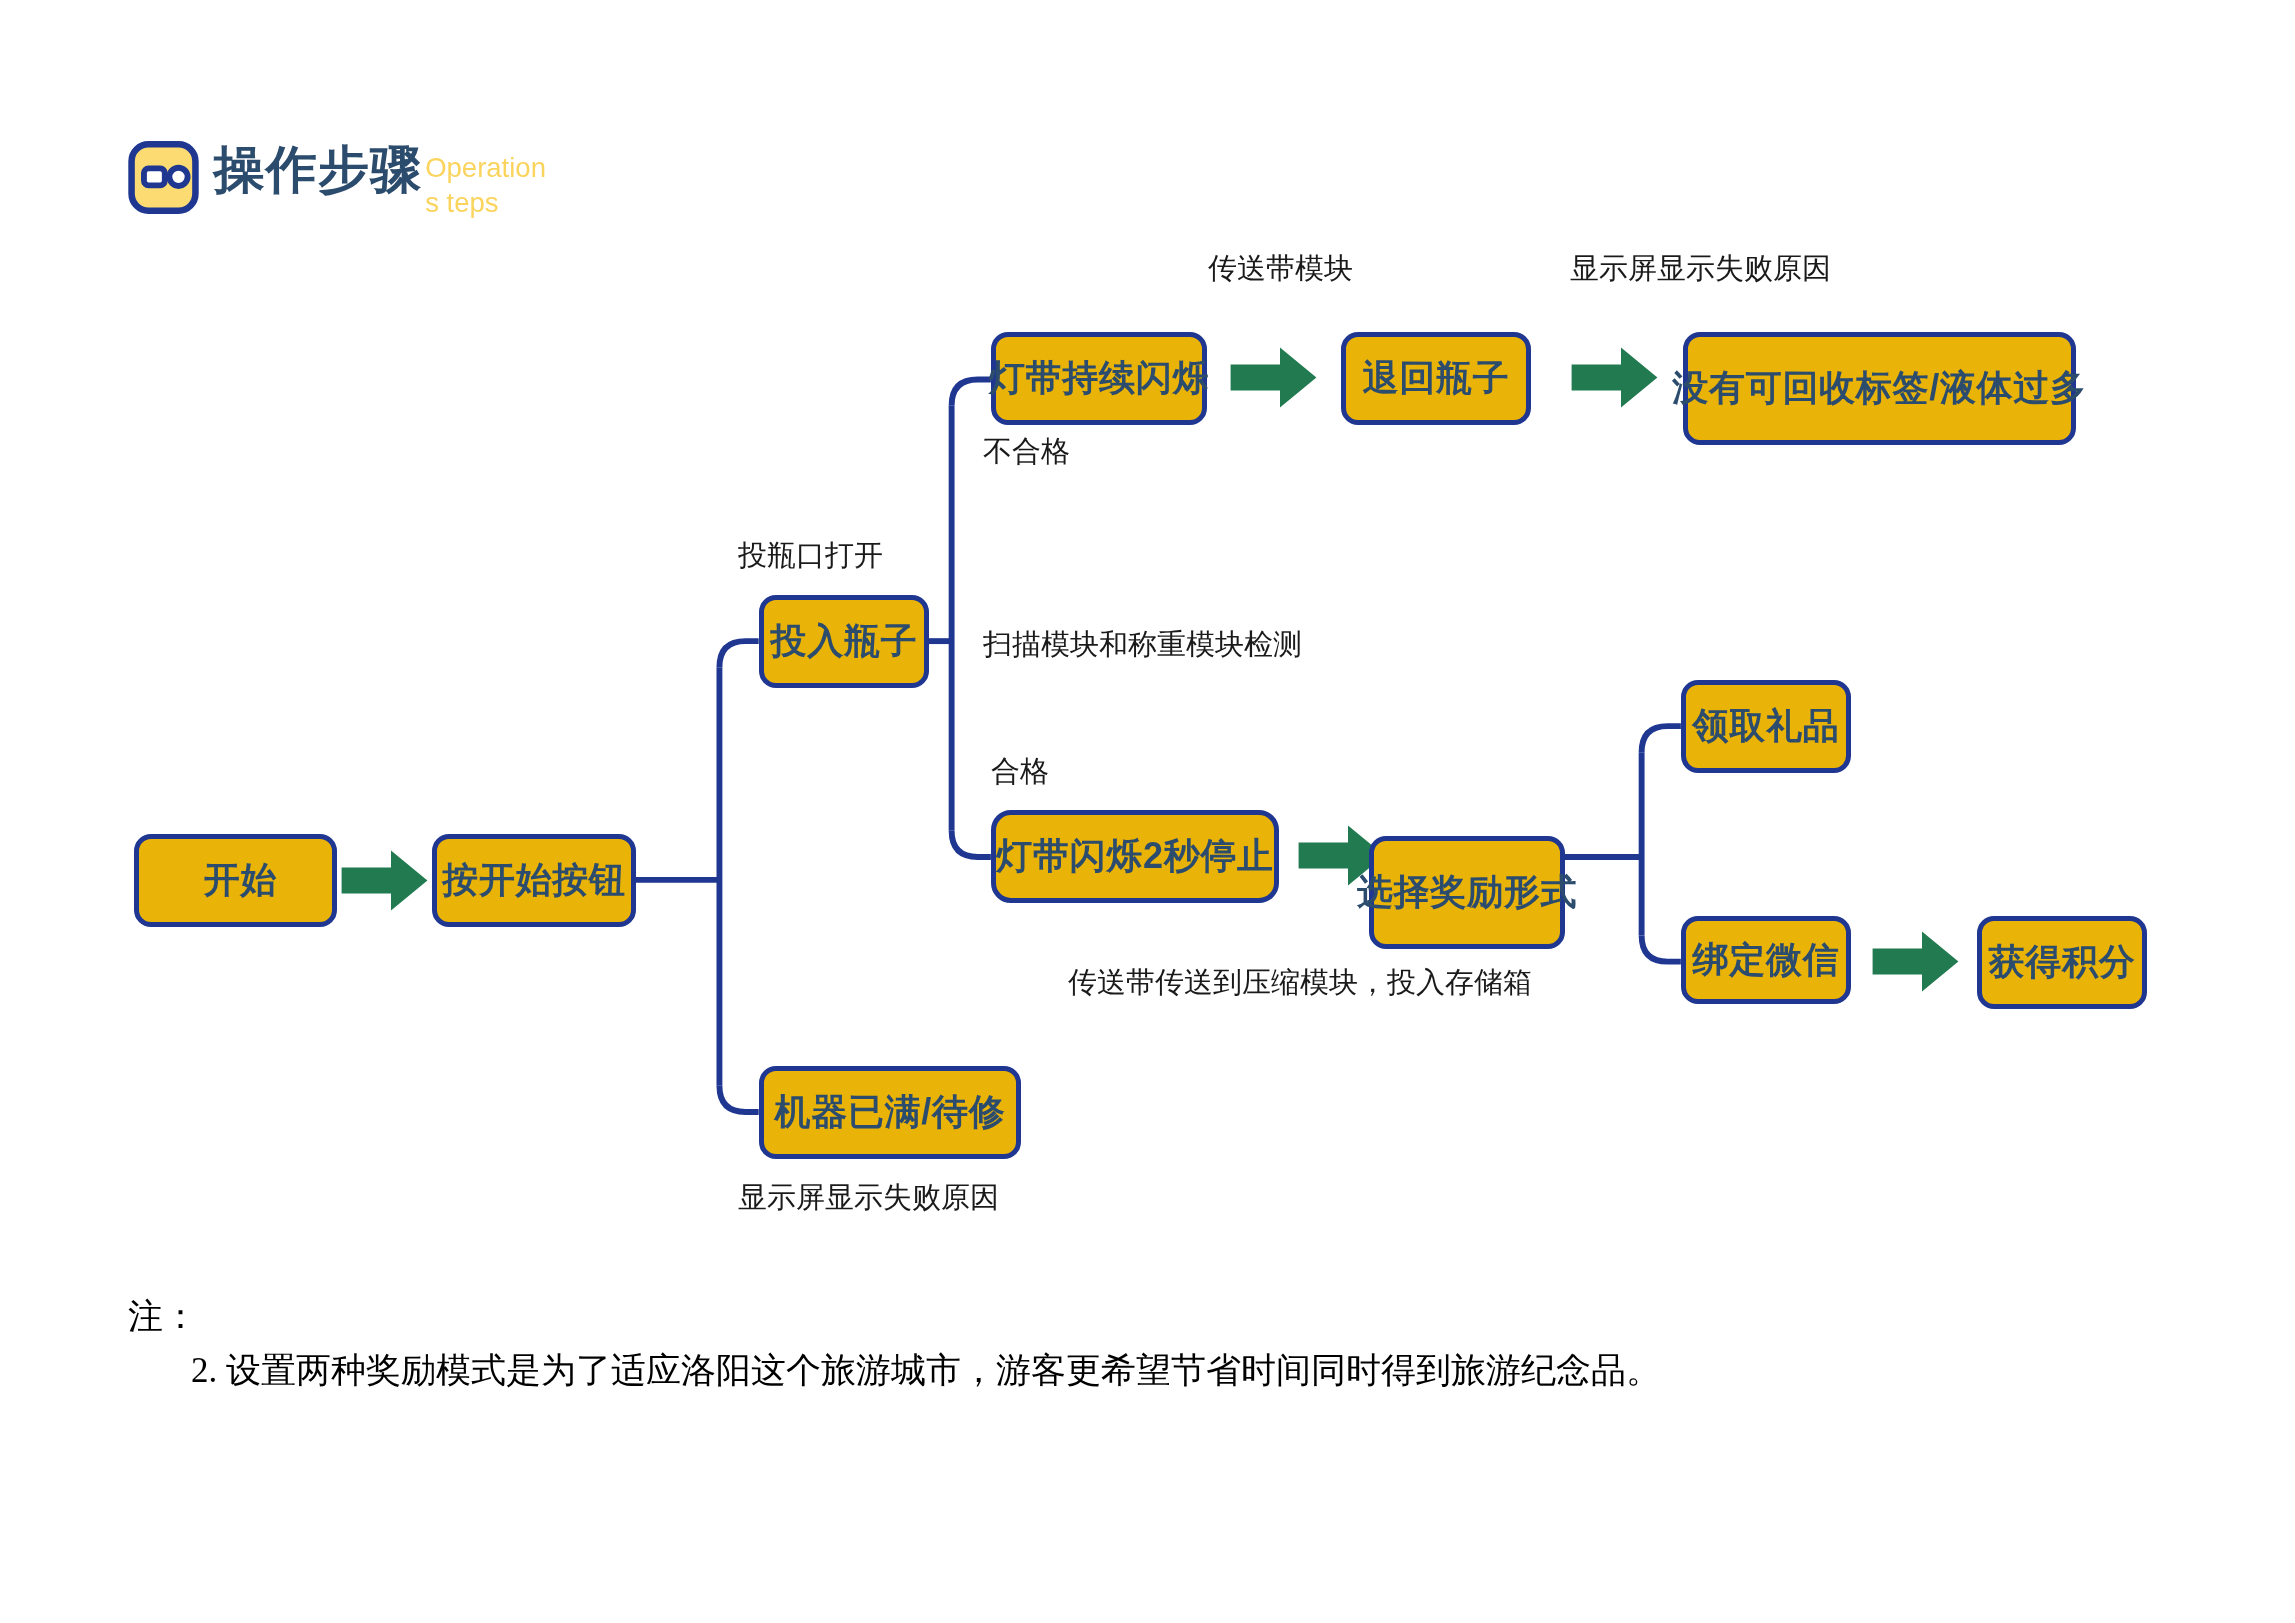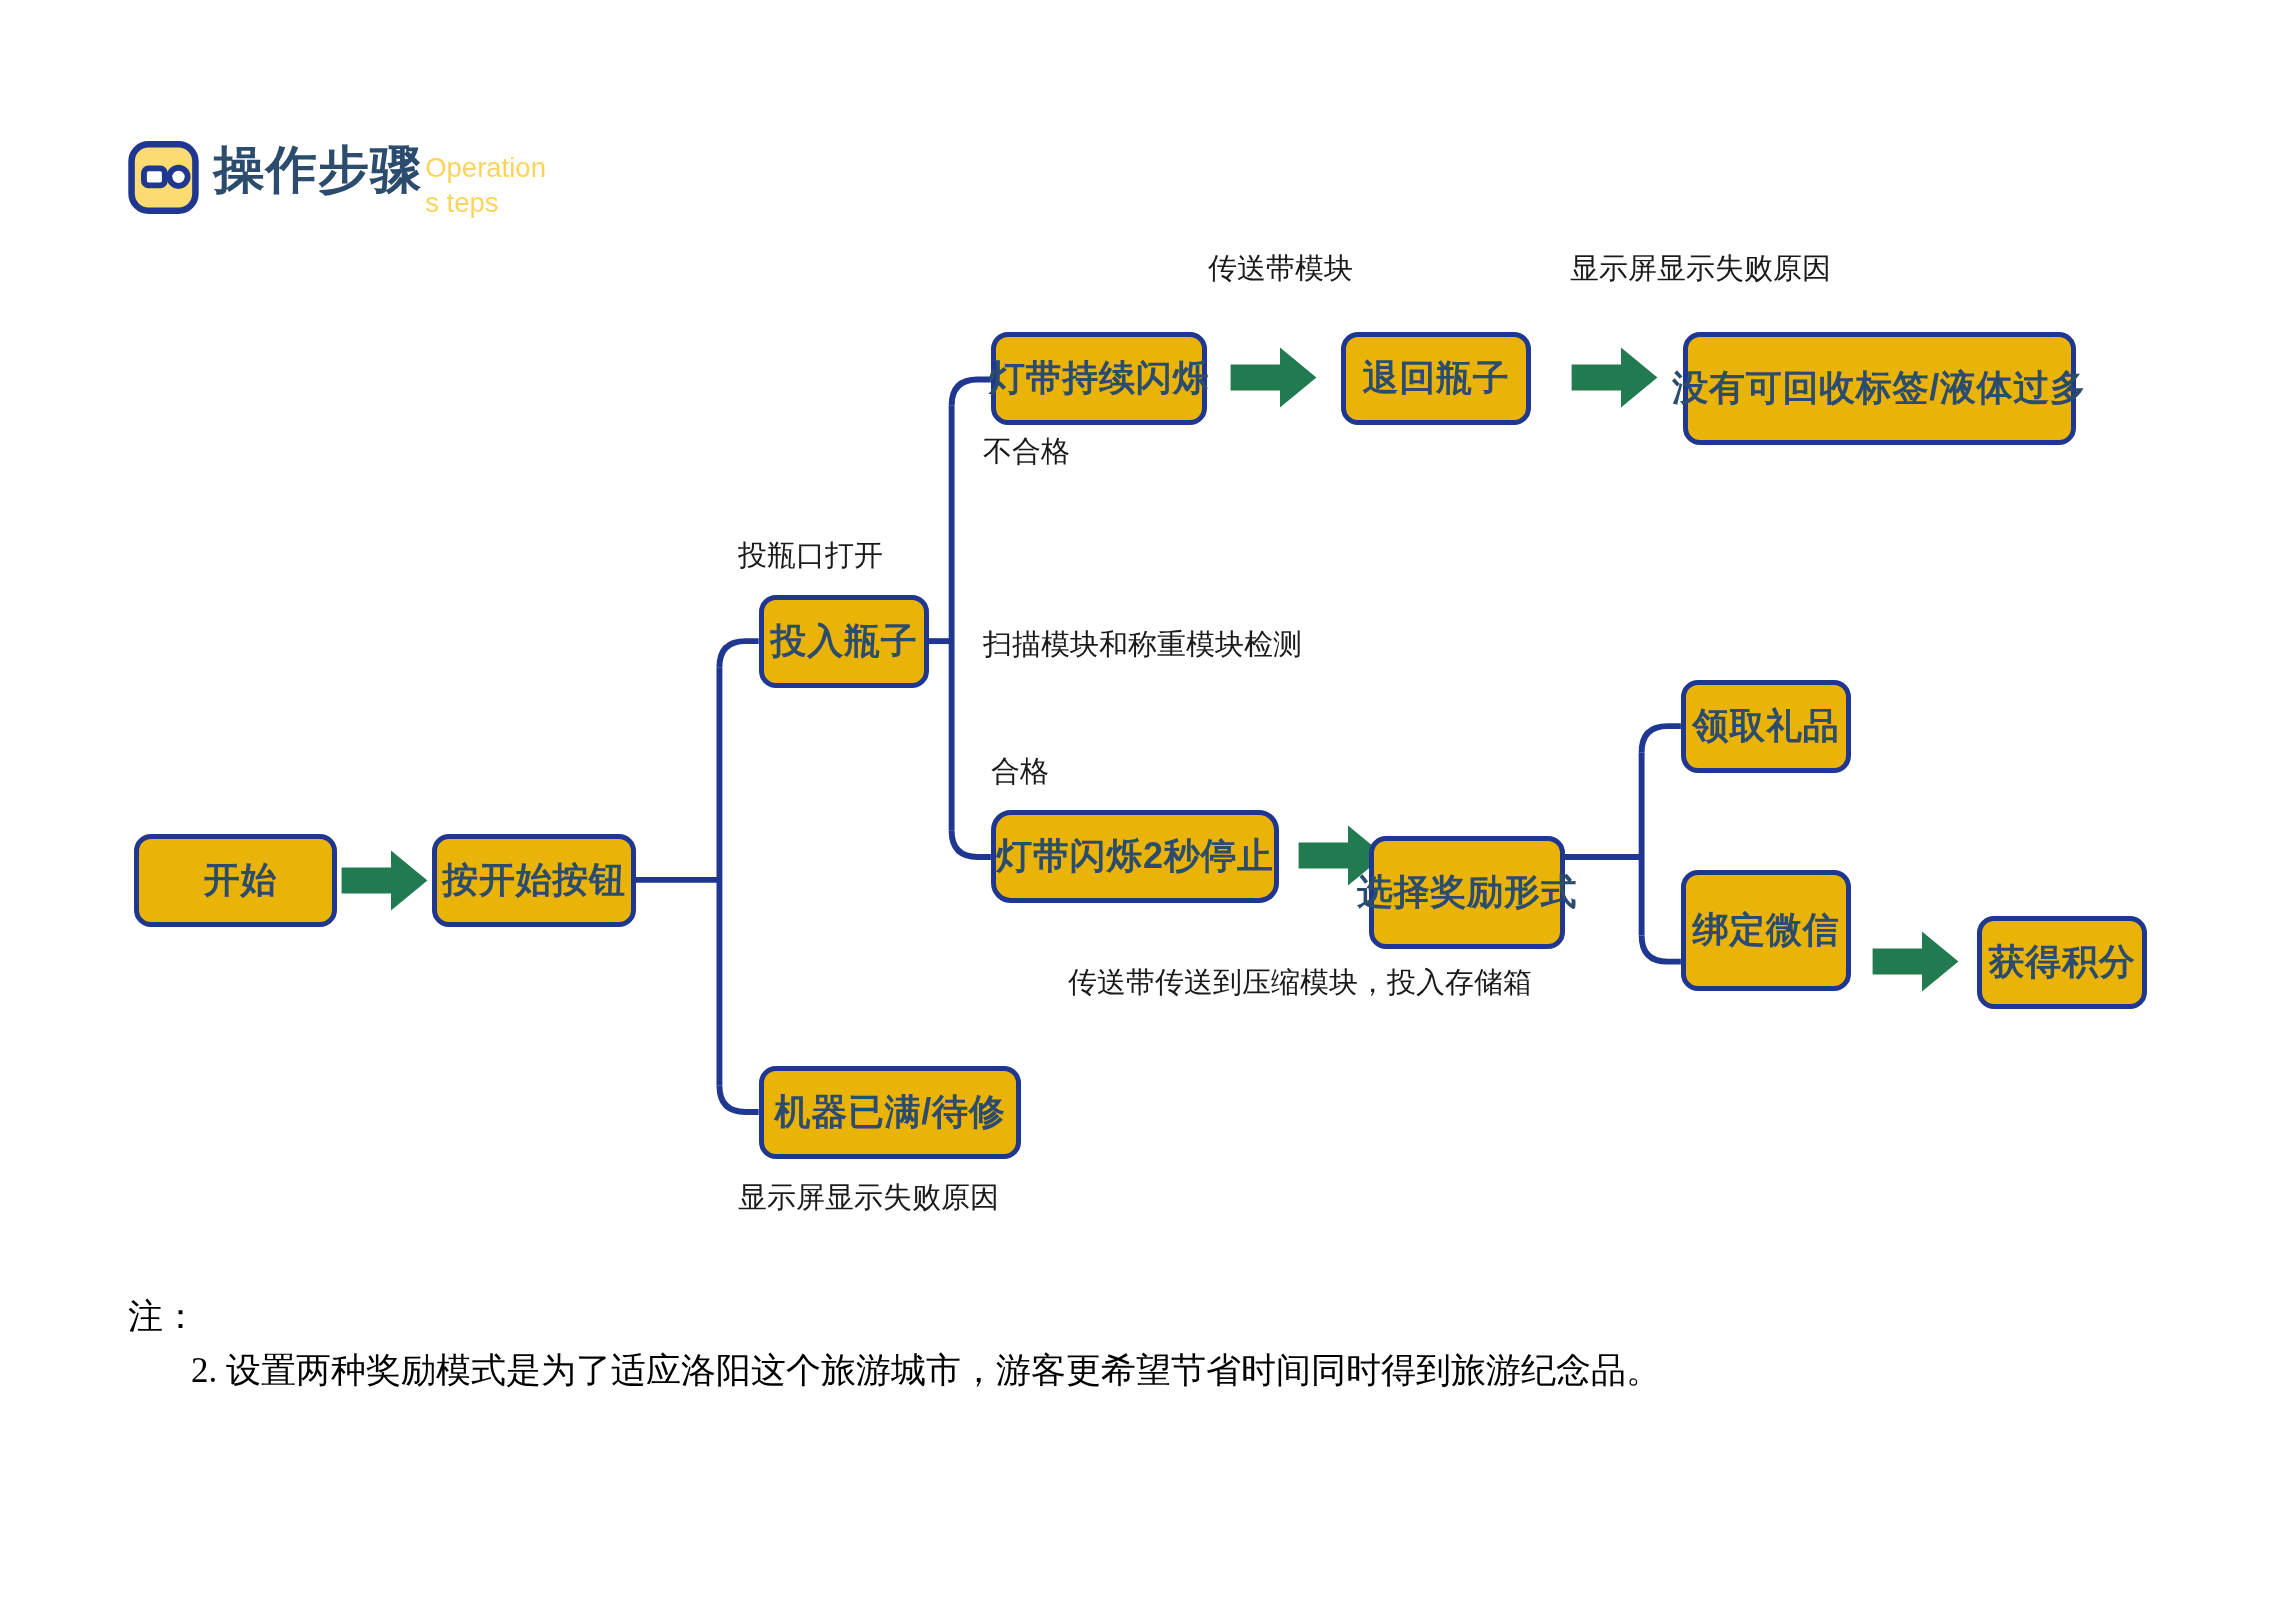--- a/index.html
+++ b/index.html
@@ -186,21 +186,21 @@
   <div class="node" style="left:1341px; top:332px;  width:190px; height:93px;">退回瓶子</div>
 
   <div class="node" style="left:1683px; top:332px;  width:393px; height:113px;">没有可回收标签/液体过多</div>
 
   <div class="node" style="left:991px; top:810px; width:288px; height:93px;border-radius:20px;">灯带闪烁2秒停止</div>
 
   <div class="node" style="left:1369px; top:810px; width:196px; height:113px;margin-top:26px;">选择奖励形式</div>
 
   <div class="node" style="left:1681px; top:680px; width:170px; height:93px;">领取礼品</div>
 
-  <div class="node" style="left:1681px; top:870px; width:170px; height:121px;font-family:Liberation Mono, monospace;">绑定微信</div>
+  <div class="node" style="left:1681px; top:916px; width:170px; height:88px;font-family:Liberation Mono, monospace;">绑定微信</div>
 
   <div class="node" style="left:1977px; top:916px; width:170px; height:93px;">获得积分</div>
 
   <div class="edge-label" style="left:1208px; top:249px;">传送带模块</div>
 
   <div class="edge-label" style="left:1570px; top:249px;">显示屏显示失败原因</div>
 
   <div class="edge-label" style="left:738px; top:536px;">投瓶口打开</div>
 
   <div class="edge-label" style="left:983px; top:432px;">不合格</div>

